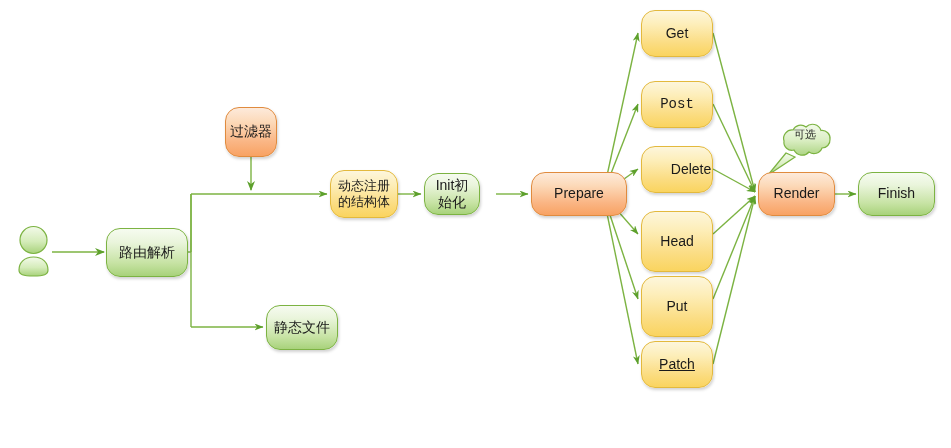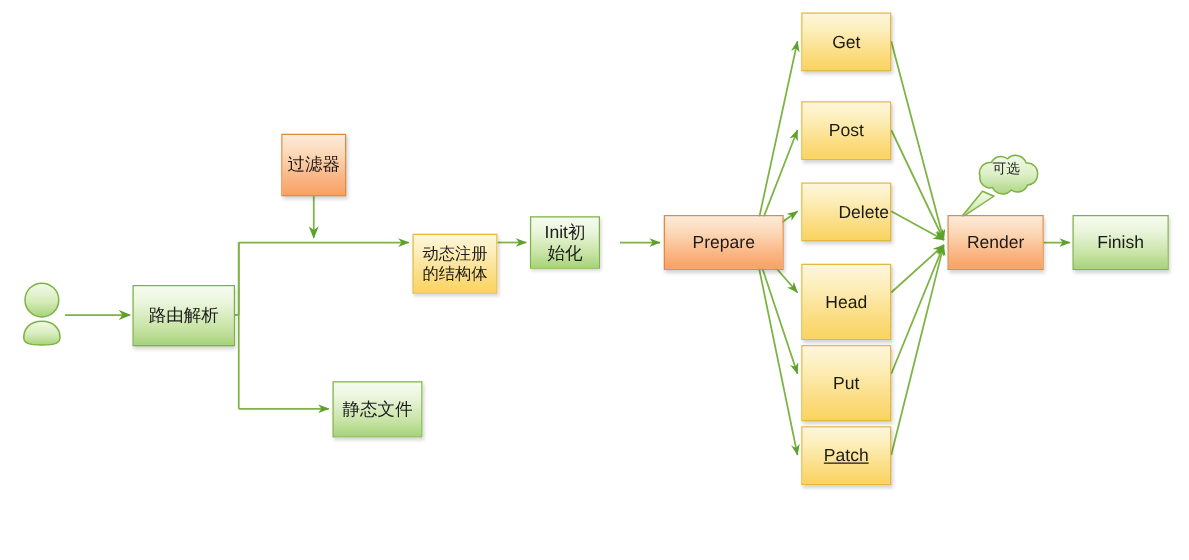--- a/index.html
+++ b/index.html
@@ -19,21 +19,21 @@
     position: absolute;
     left: 0;
     top: 0;
     width: 951px;
     height: 448px;
     pointer-events: none;
   }
   .node {
     position: absolute;
     box-sizing: border-box;
-    border-radius: 0;
+    border-radius: 14px;
     display: flex;
     align-items: center;
     justify-content: center;
     text-align: center;
     font-size: 14px;
     color: #1a1a1a;
     line-height: 1.25;
     box-shadow: 1px 2px 3px rgba(0,0,0,0.18);
     white-space: pre-line;
     padding: 2px 4px;
@@ -43,21 +43,21 @@
     background: linear-gradient(180deg, #f6fbf0 0%, #eaf5dc 28%, #c7e3a4 72%, #a8d27b 100%);
   }
   .node.yellow {
     border: 1px solid #e3b93d;
     background: linear-gradient(180deg, #fdf6dc 0%, #fdeeb9 30%, #fbdd84 70%, #fad45f 100%);
   }
   .node.orange {
     border: 1px solid #e08b3e;
     background: linear-gradient(180deg, #fdeadb 0%, #fcd9b8 30%, #fab685 70%, #f8a263 100%);
   }
-  .node.small-text { font-size: 13px; margin-top: 17px; }
+  .node.small-text { font-size: 13px; }
 </style>
 </head>
 <body>
 
 <div id="canvas">
 
   <svg class="edges" viewBox="0 0 951 448" xmlns="http://www.w3.org/2000/svg">
     <defs>
       <marker id="ah" markerWidth="10" markerHeight="8" refX="9" refY="4" orient="auto" markerUnits="userSpaceOnUse">
         <path d="M0,0 L10,4 L0,8 L3,4 Z" fill="#5da02c"></path>
@@ -143,21 +143,21 @@
   <div class="node orange" style="left:225px; top:107px; width:52px; height:50px;">过滤器</div>
 
   <div class="node yellow small-text" style="left:330px; top:170px; width:68px; height:48px;">动态注册
 的结构体</div>
 
   <div class="node green" style="left:424px; top:173px; width:56px; height:42px;">Init初始化</div>
 
   <div class="node orange" style="left:531px; top:172px; width:96px; height:44px;">Prepare</div>
 
   <div class="node yellow" style="left:641px; top:10px; width:72px; height:47px;">Get</div>
-  <div class="node yellow" style="left:641px; top:81px; width:72px; height:47px;">Post</div>
+  <div class="node yellow" style="left:641px; top:81px; width:72px; height:47px;font-family:Liberation Mono, monospace;">Post</div>
   <div class="node yellow" style="left:641px; top:146px; width:72px; height:47px;padding-left:32px;">Delete</div>
   <div class="node yellow" style="left:641px; top:211px; width:72px; height:61px;">Head</div>
   <div class="node yellow" style="left:641px; top:276px; width:72px; height:61px;">Put</div>
   <div class="node yellow" style="left:641px; top:341px; width:72px; height:47px;text-decoration:underline;">Patch</div>
 
   <div class="node orange" style="left:758px; top:172px; width:77px; height:44px;">Render</div>
 
   <div class="node green" style="left:858px; top:172px; width:77px; height:44px;">Finish</div>
 
 </div>

